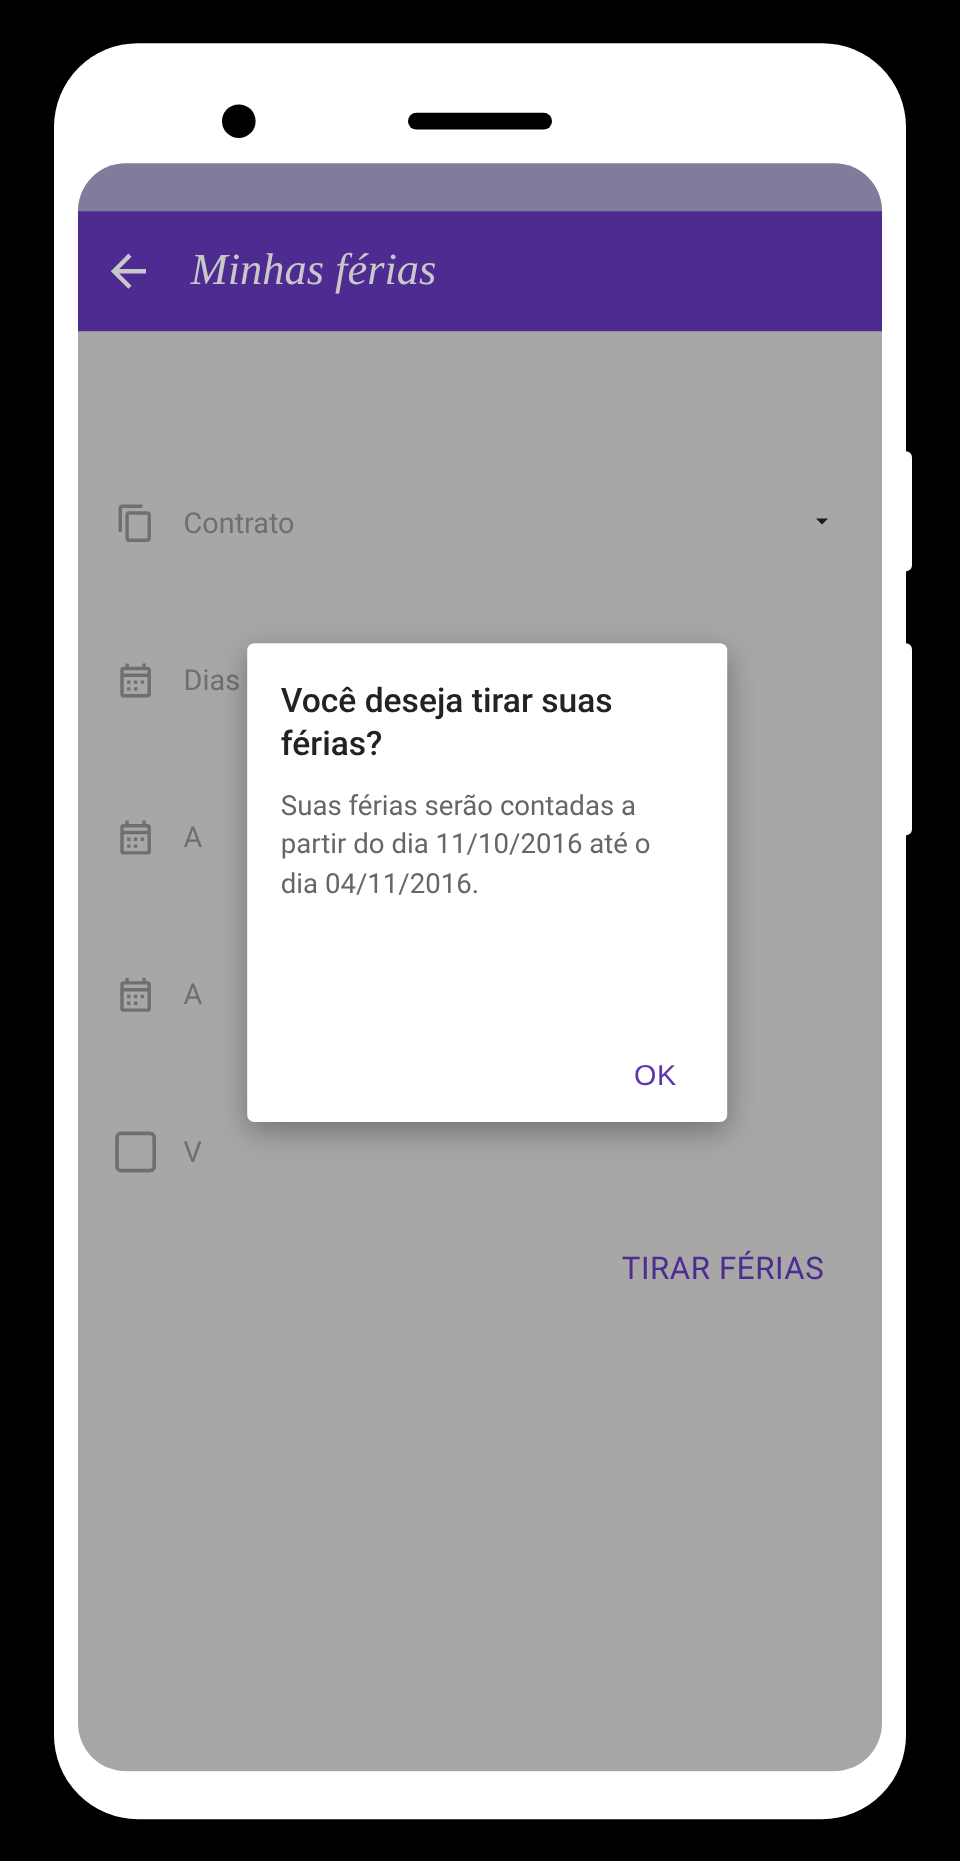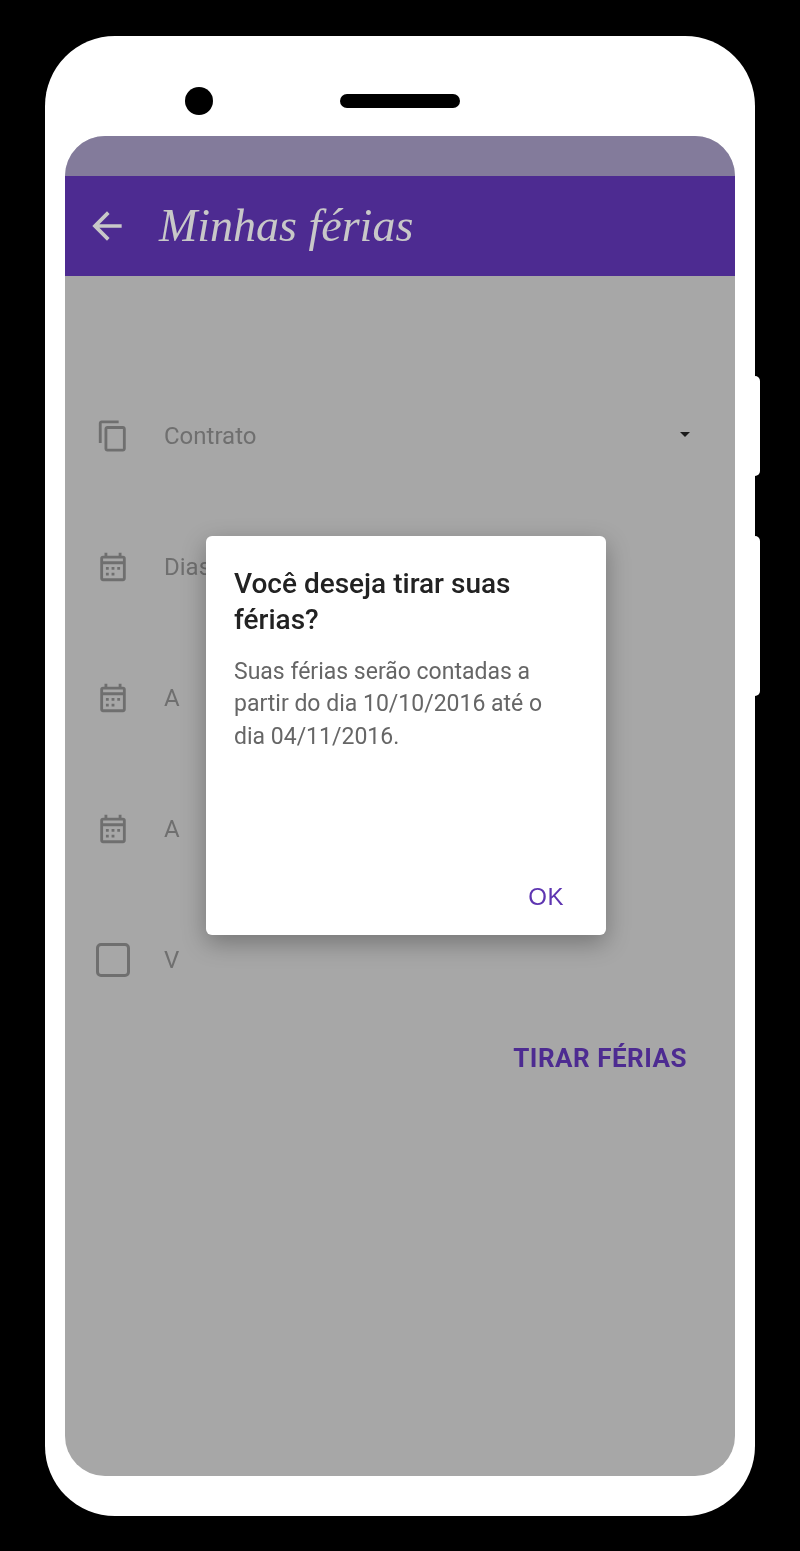--- a/index.html
+++ b/index.html
@@ -77,31 +77,31 @@
       background: #5e35b1;
       display: flex;
       align-items: center;
       padding: 0 20px;
       gap: 30px;
     }
     .back-arrow svg { display: block; }
     .app-title {
       font-family: 'Brush Script MT', cursive;
       font-style: italic;
-      font-size: 46px;
+      font-size: 37px;
       color: #f5f5f5;
       font-weight: 400;
     }
     .content {
       padding: 20px 20px 0 20px;
     }
     .form-row {
       display: flex;
       align-items: center;
-      gap: 31px;
+      gap: 20px;
       padding: 20px 8px;
       border-bottom: 1px solid rgba(0,0,0,0);
       margin-top: 50px;
     }
     .form-row:first-child { margin-top: 100px; }
     .form-icon {
       width: 40px;
       height: 40px;
       display: flex;
       align-items: center;
@@ -123,21 +123,21 @@
       margin-right: 10px;
     }
     .checkbox-box {
       width: 34px;
       height: 34px;
       border: 3px solid #888;
       border-radius: 5px;
     }
     .action-button {
       color: #5e35b1;
-      font-weight: 700;
+      font-weight: 400;
       font-size: 26px;
       letter-spacing: 0.5px;
       display: inline-block;
       padding: 12px 18px;
     }
     .action-area {
       display: flex;
       justify-content: flex-end;
       padding: 30px 10px 0 0;
     }
@@ -265,21 +265,21 @@
 
       <div class="action-area">
         <span class="action-button">TIRAR FÉRIAS</span>
       </div>
 
     </div>
 
     <div class="modal-overlay">
       <div class="dialog">
         <div class="dialog-title">Você deseja tirar suas férias?</div>
-        <div class="dialog-body">Suas férias serão contadas a partir do dia 10/10/2016 até o dia 04/11/2016.</div>
+        <div class="dialog-body">Suas férias serão contadas a partir do dia 11/10/2016 até o dia 04/11/2016.</div>
         <div class="dialog-actions">
           <button class="dialog-button">OK</button>
         </div>
       </div>
     </div>
 
   </div>
 </div>
 
 </body></html>

